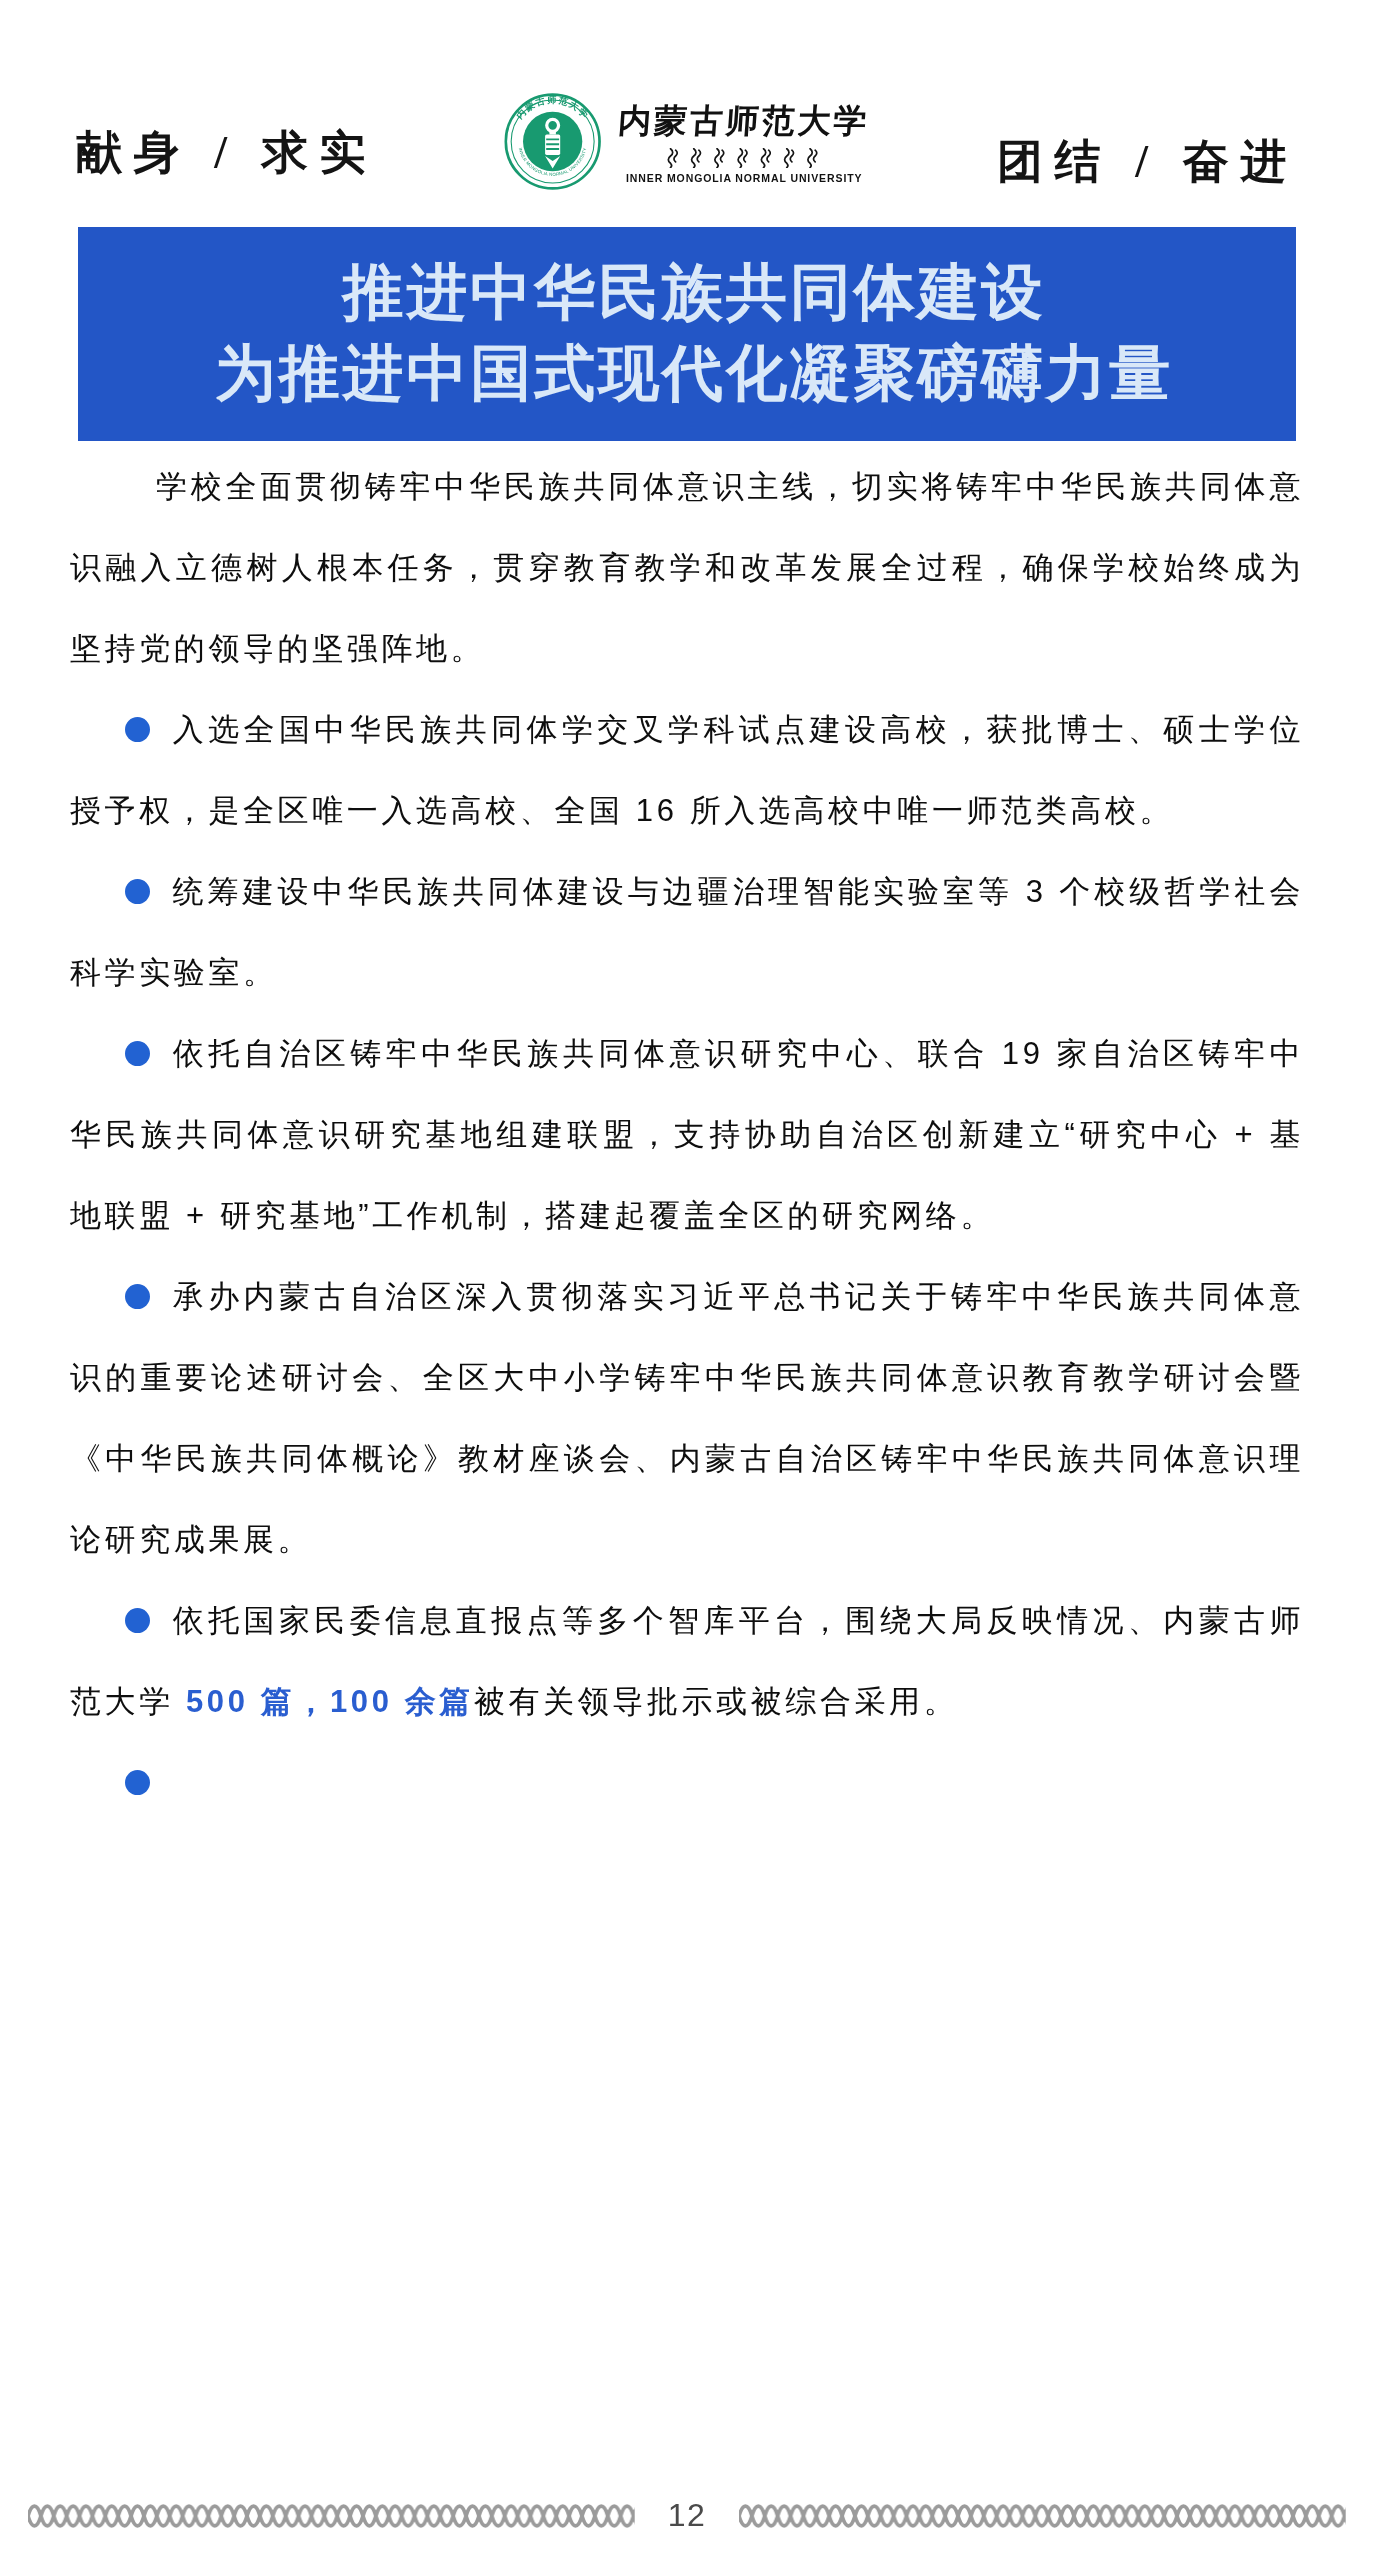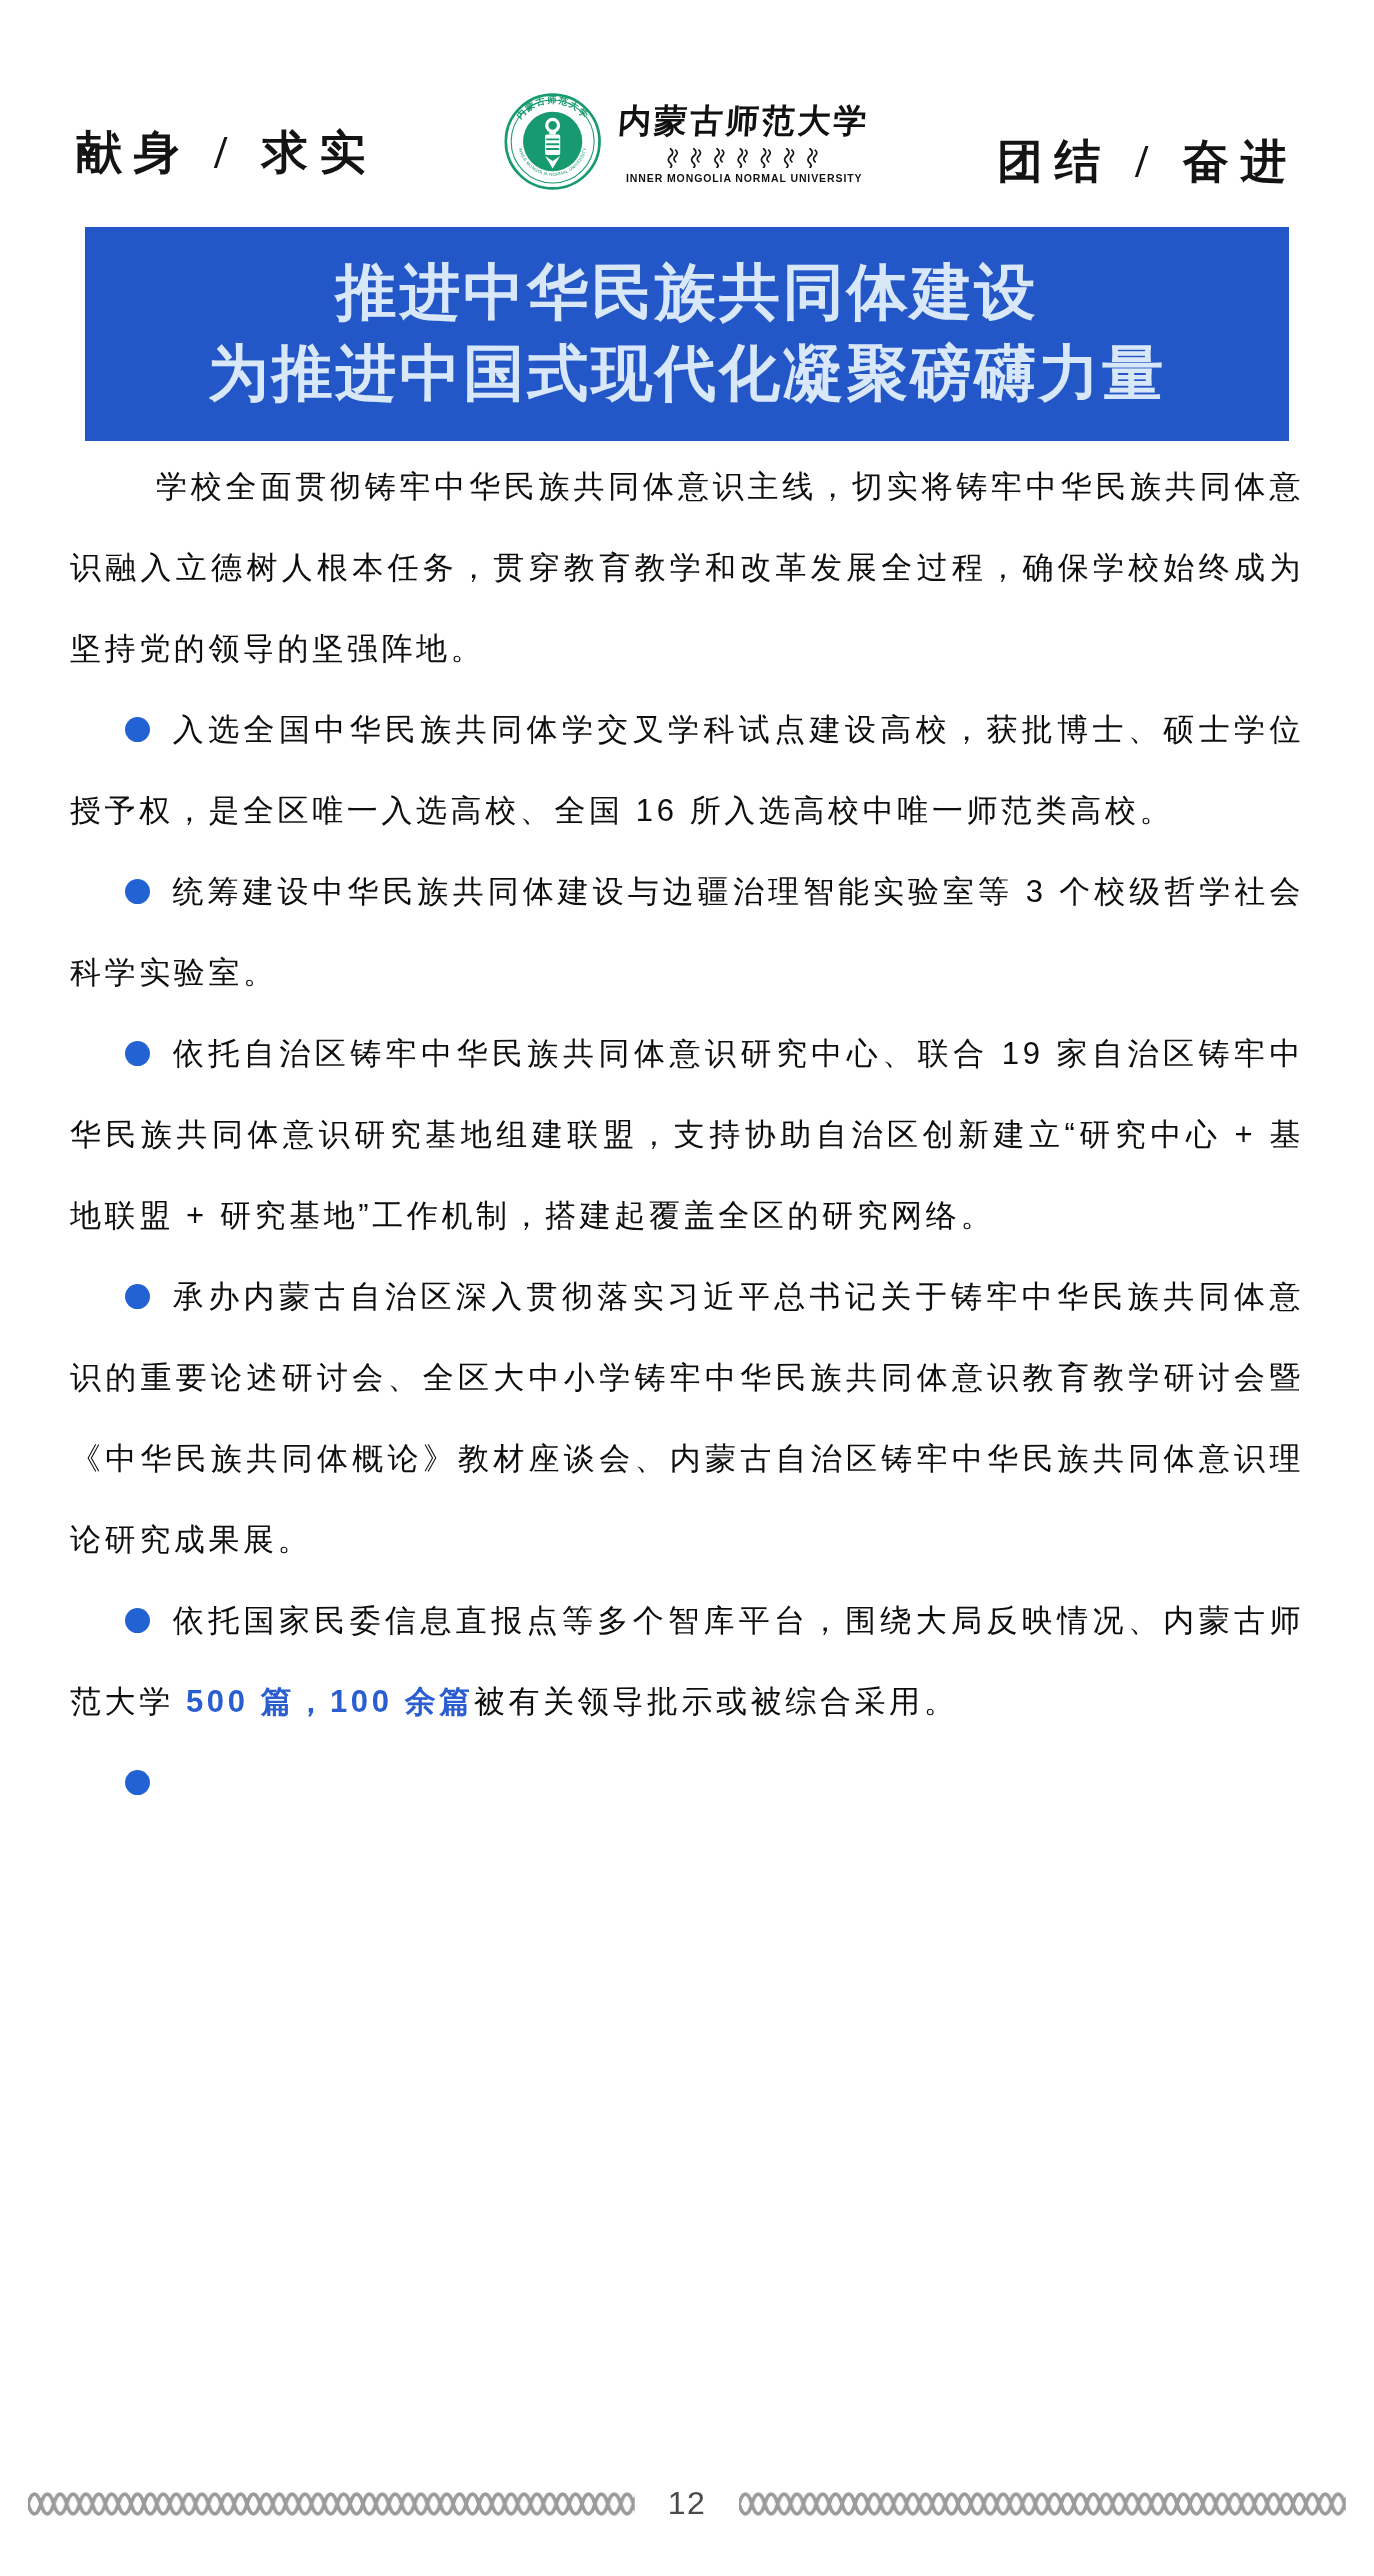--- a/index.html
+++ b/index.html
@@ -39,20 +39,21 @@
     font-size:10.5px;font-weight:bold;letter-spacing:0.9px;color:#111;
     white-space:nowrap;
   }
 
   
   .banner{
     width:1204px;height:214px;margin:8.7px auto 0;
     background:var(--banner-bg,#2356c6);
     display:flex;flex-direction:column;align-items:center;justify-content:center;
     gap:11.6px;
+    padding-left:14px;
   }
   .banner-line{
     font-family:"Liberation Serif","DejaVu Serif",serif;
     font-weight:bold;font-size:61px;letter-spacing:2.9px;
     color:var(--banner-text,#d9e8f8);
     line-height:1.15;white-space:nowrap;
   }
 
   
   .main{margin:5.8px 70px 0 70px;}
@@ -64,21 +65,21 @@
   .bullet{text-indent:55px;}
   .dot{
     display:inline-block;width:25px;height:25px;border-radius:50%;
     background:var(--bullet-dot,#2262d2);
     margin-right:22px;vertical-align:middle;transform:translateY(-2.9px);
   }
   .hl{color:var(--hl,#2a5ed0);font-weight:bold;}
 
   
   .footer{
-    position:absolute;left:0;right:0;bottom:54px;
+    position:absolute;left:0;right:0;bottom:42px;
     display:flex;align-items:center;gap:33px;padding:0 28px;
   }
   .wave{flex:1;height:32px;display:block;}
   .pagenum{font-size:32px;color:#4a4a4a;letter-spacing:1.5px;}
 </style>
 </head>
 <body>
 
 <div class="page">
 

